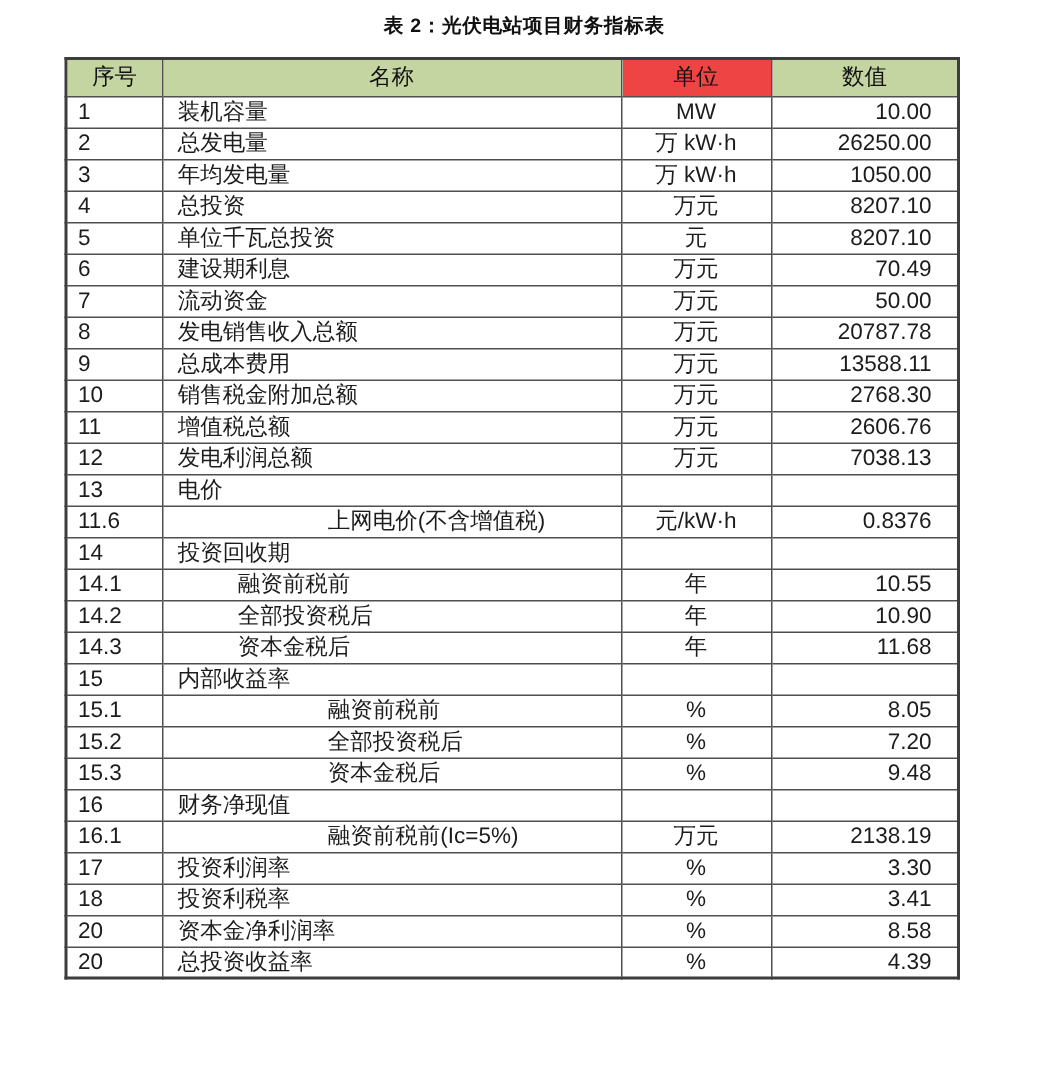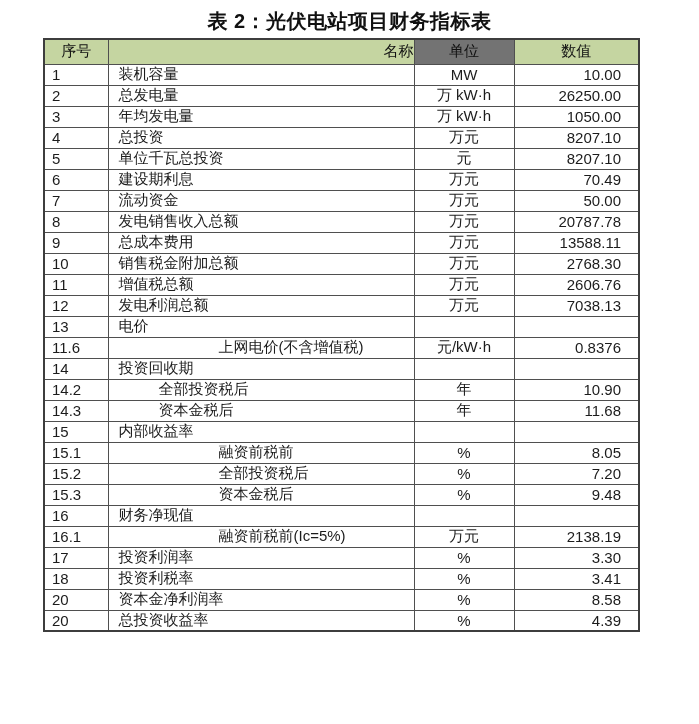--- a/index.html
+++ b/index.html
@@ -13,21 +13,21 @@
   .page {
     position: relative;
     width: 699px; height: 724px;
     overflow: hidden;
   }
   .doc-title {
     position: absolute;
     top: 8px; left: 0;
     width: 699px;
     text-align: center;
-    font-size: 20px;
+    font-size: 13px;
     font-weight: bold;
     letter-spacing: 0.5px;
     color: #111111;
   }
   table.fin-table {
     position: absolute;
     left: 43px; top: 38px;
     width: 595px;
     border-collapse: collapse;
     table-layout: fixed;
@@ -65,22 +65,22 @@
   <table class="fin-table">
     <colgroup>
       <col style="width:64px">
       <col style="width:306px">
       <col style="width:100px">
       <col style="width:125px">
     </colgroup>
     <thead>
       <tr>
         <th style="background: rgb(197, 213, 161);">序号</th>
-        <th style="background: rgb(197, 213, 161); text-align: right;">名称</th>
-        <th style="background: #737373;">单位</th>
+        <th style="background: rgb(197, 213, 161);">名称</th>
+        <th style="background: #ef4444;">单位</th>
         <th style="background: rgb(197, 213, 161); margin-left: 24px;">数值</th>
       </tr>
     </thead>
     <tbody>
         <tr>
           <td class="cell-no">1</td>
           <td class="cell-name indent-0">装机容量</td>
           <td class="cell-unit">MW</td>
           <td class="cell-value">10.00</td>
         </tr>
@@ -162,20 +162,26 @@
           <td class="cell-unit">元/kW·h</td>
           <td class="cell-value">0.8376</td>
         </tr>
         <tr>
           <td class="cell-no">14</td>
           <td class="cell-name indent-0">投资回收期</td>
           <td class="cell-unit"></td>
           <td class="cell-value"></td>
         </tr>
         <tr>
+          <td class="cell-no">14.1</td>
+          <td class="cell-name indent-1">融资前税前</td>
+          <td class="cell-unit">年</td>
+          <td class="cell-value">10.55</td>
+        </tr>
+        <tr>
           <td class="cell-no">14.2</td>
           <td class="cell-name indent-1">全部投资税后</td>
           <td class="cell-unit">年</td>
           <td class="cell-value">10.90</td>
         </tr>
         <tr>
           <td class="cell-no">14.3</td>
           <td class="cell-name indent-1">资本金税后</td>
           <td class="cell-unit">年</td>
           <td class="cell-value">11.68</td>

